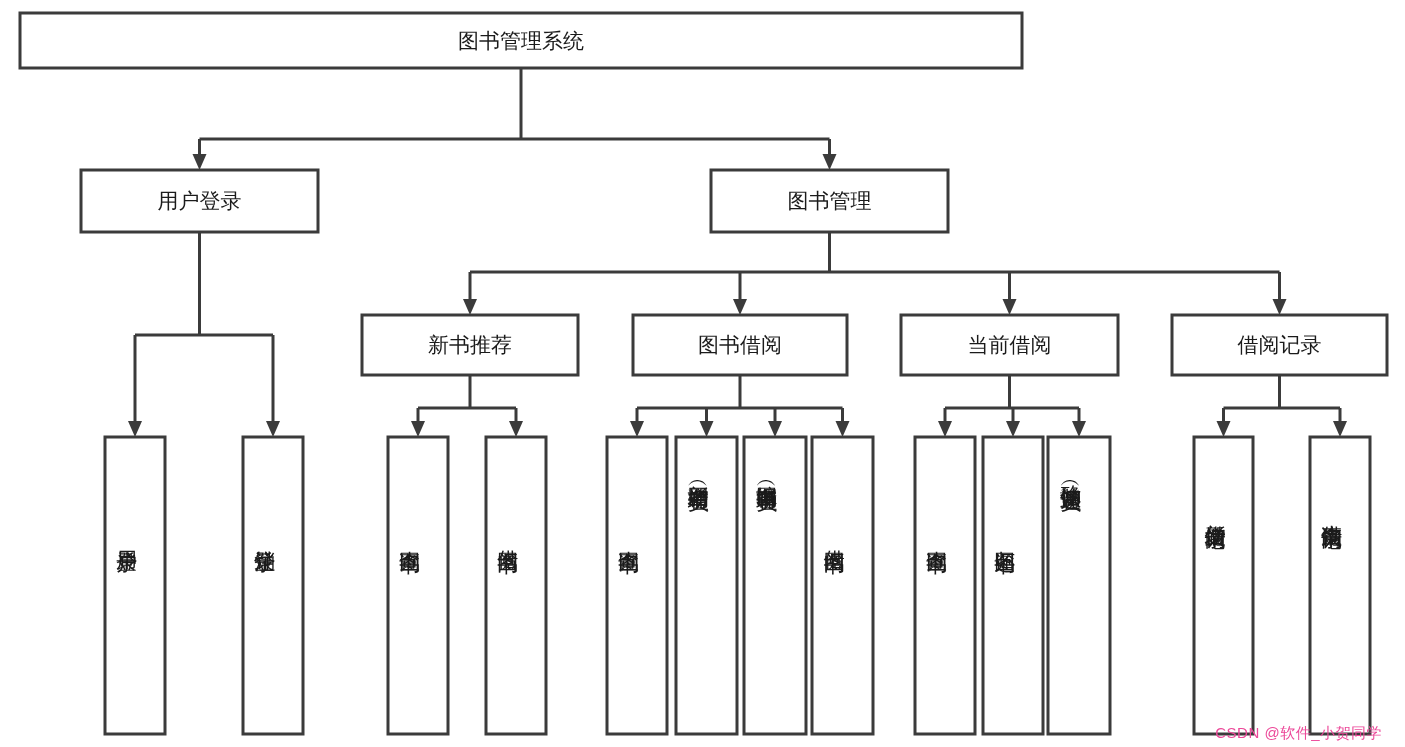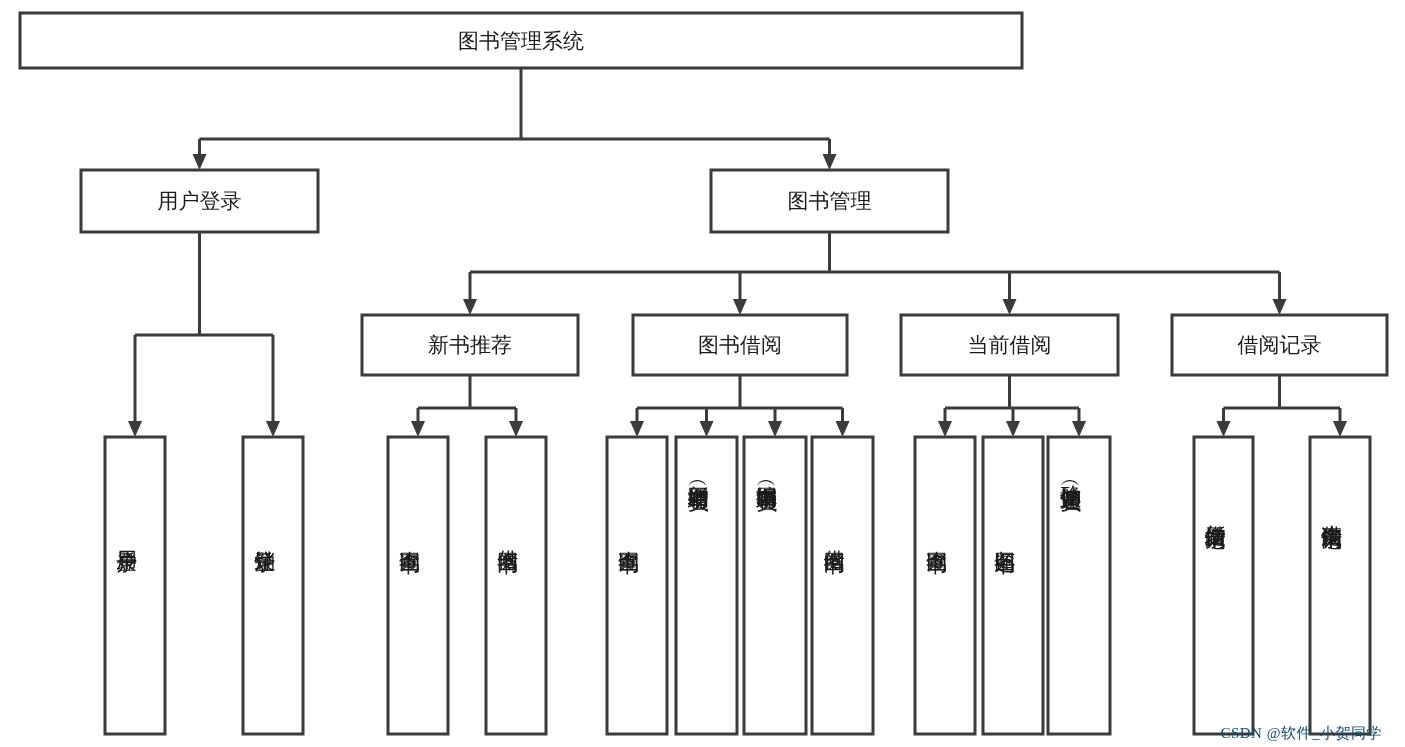--- a/index.html
+++ b/index.html
@@ -54,23 +54,23 @@
     stroke-linejoin: miter;
   }
   .arrow-head {
     fill: #3b3b3b;
     stroke: none;
   }
   .watermark {
     position: absolute;
     right: 8px;
     bottom: 4px;
-    font-family: Liberation Serif, serif;
+    font-family: Liberation Sans, sans-serif;
     font-size: 15px;
-    color: #0c4a6e;
+    color: #ec4899;
     white-space: nowrap;
     letter-spacing: 0.5px;
     user-select: none;
   }
 </style>
 </head>
 <body>
 
 <div id="diagram-root">
   <svg id="tree-svg" viewBox="0 0 1405 747">

